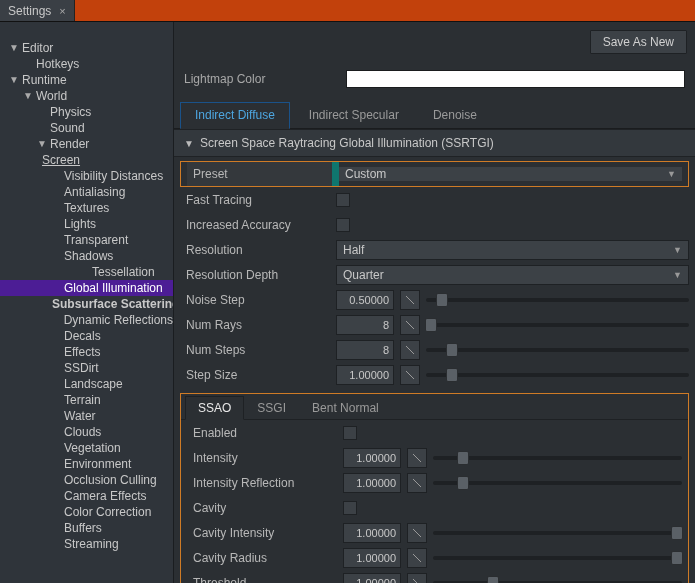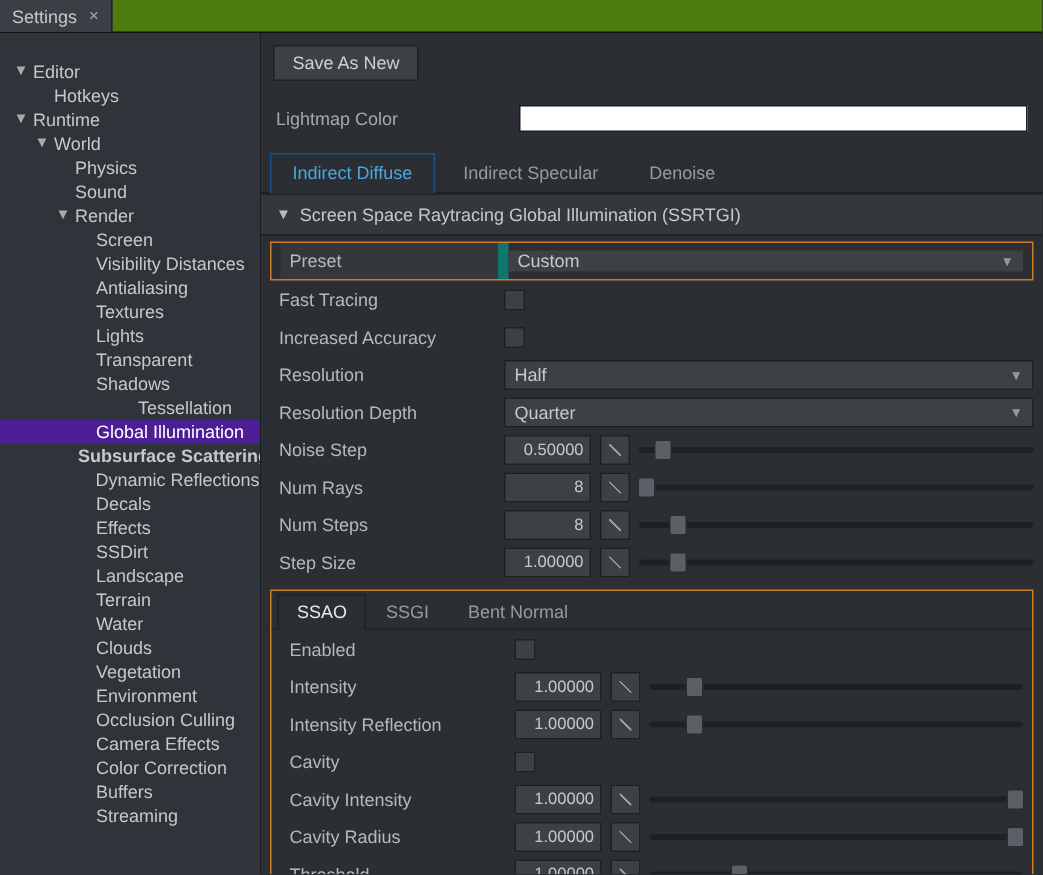--- a/index.html
+++ b/index.html
@@ -1,30 +1,30 @@
 <!DOCTYPE html>
 <html><head>
 <meta charset="utf-8">
 <style>
   * { box-sizing: border-box; margin: 0; padding: 0; font-family: "Segoe UI", Arial, sans-serif; font-size: 12px; }
   body { background: #2b2f33; color: #c8c8c8; width: 695px; height: 583px; overflow: hidden; }
   .window { display: flex; flex-direction: column; height: 100%; }
-  .tabbar { display: flex; background: #4d7c0f; border-bottom: 1px solid #111; height: 22px; }
+  .tabbar { display: flex; background: #c2410c; border-bottom: 1px solid #111; height: 22px; }
   .tab { display: flex; align-items: center; padding: 0 8px; background: #3a3f45; border-right: 1px solid #222; font-size: 11px; }
   .tab .close { margin-left: 8px; font-size: 11px; color: #aaa; cursor: pointer; }
   .body { display: flex; flex: 1; overflow: hidden; }
   .sidebar { width: 174px; background: #2f343a; border-right: 1px solid #1a1d20; overflow: auto; padding-top: 18px; }
   .tree { list-style: none; }
   .tree li { white-space: nowrap; line-height: 16px; padding: 0 0 0 0; }
   .tree .row { display: flex; align-items: center; height: 16px; cursor: pointer; }
   .tree .arrow { width: 12px; text-align: center; font-size: 10px; color: #aaa; }
   .tree .label { padding-left: 2px; }
   .tree .selected { background: #4c1d95; color: #fff; }
   .main { flex: 1; display: flex; flex-direction: column; overflow: hidden; background: #2b2f33; }
-  .topbar { display: flex; padding: 8px 8px 6px 8px; }
+  .topbar { display: flex; justify-content: flex-end; padding: 8px 8px 6px 8px; }
   .btn { background: #3c4146; border: 1px solid #1e2124; color: #d0d0d0; padding: 4px 12px; cursor: pointer; border-radius: 1px; }
   .section-color { display: flex; align-items: center; padding: 10px 10px 14px 10px; gap: 12px; }
   .section-color .lbl { width: 150px; color: #a8a8a8; }
   .color-swatch { flex: 1; height: 18px; background: #ffffff; border: 1px solid #1a1c1e; }
   .subtabs { display: flex; border-bottom: 1px solid #1a1c1e; padding-left: 6px; }
   .subtab { padding: 5px 14px 6px; color: #9a9a9a; cursor: pointer; border: 1px solid transparent; border-bottom: none; margin-right: 4px; margin-bottom: -1px; }
   .subtab.active { color: #4da6e0; border: 1px solid #1a5289; border-bottom: 1px solid #2b2f33; background: #2b2f33; }
   .collapsible { display: flex; align-items: center; gap: 6px; padding: 6px 10px; background: #33383d; border-top: 1px solid #1f2225; border-bottom: 1px solid #1f2225; cursor: pointer; }
   .collapsible .arrow { font-size: 10px; color: #bbb; }
   .form { padding: 0 0 4px 0; }
@@ -96,21 +96,21 @@
               <span class="label">Sound</span>
             </div>
           </li>
           <li>
             <div class="row" style="padding-left: 36px;">
               <span class="arrow">▼</span>
               <span class="label">Render</span>
             </div>
           </li>
           <li>
-            <div class="row" style="padding-left: 50px;">
+            <div class="row" style="padding-left: 28px; text-decoration: underline;">
               <span class="arrow"></span>
               <span class="label">Screen</span>
             </div>
           </li>
           <li>
             <div class="row" style="padding-left: 50px;">
               <span class="arrow"></span>
               <span class="label">Visibility Distances</span>
             </div>
           </li>

